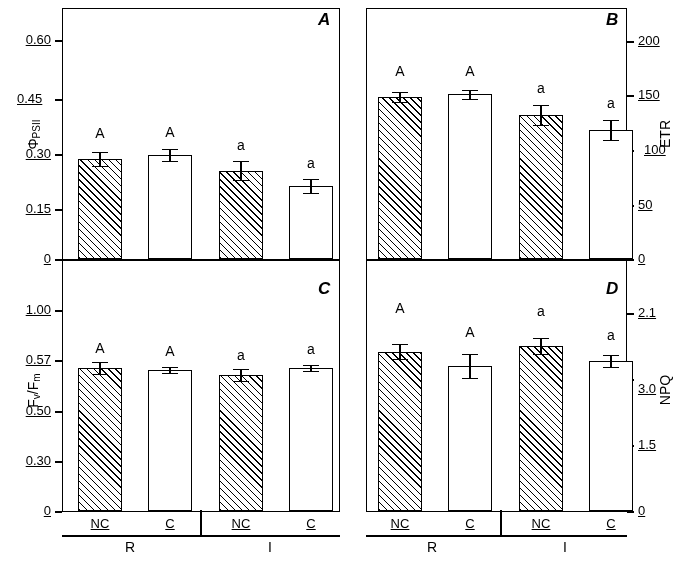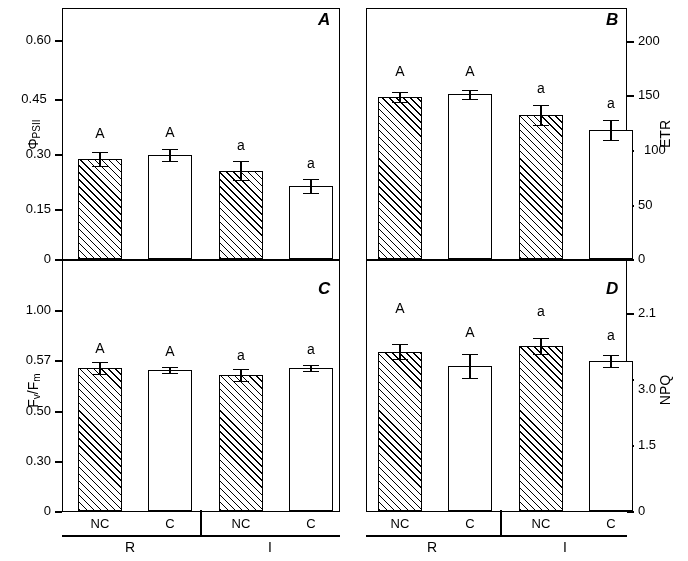--- a/index.html
+++ b/index.html
@@ -8,21 +8,21 @@
 
   .panel{position:absolute;box-sizing:border-box;border:1.6px solid #000;background:#fff;}
   .panel-letter{position:absolute;font-style:italic;font-size:17px;font-weight:bold;}
 
   
   .ylab{position:absolute;font-size:14px;white-space:nowrap;transform-origin:center center;}
   .ylab.left{transform:rotate(-90deg);}
   .ylab.right{transform:rotate(-90deg);}
 
   .tick{position:absolute;background:#000;}
-  .ticklabel{position:absolute;font-size:13px;white-space:nowrap;}
+  .ticklabel{position:absolute;font-size:13px;white-space:nowrap;text-decoration:underline;}
 
   .bar{position:absolute;box-sizing:border-box;border:1.4px solid #000;background:#fff;}
   .bar.hatched{
     background-image:repeating-linear-gradient(45deg,#000 0px,#000 1px,#fff 1px,#fff 5px);
   }
   .err{position:absolute;background:#000;width:1.4px;}
   .errcap{position:absolute;background:#000;height:1.4px;}
   .siglabel{position:absolute;font-size:14px;white-space:nowrap;text-align:center;}
 
   .grouplabel{position:absolute;font-size:14px;white-space:nowrap;}
@@ -38,21 +38,21 @@
   </div>
   <div class="panel-letter" style="left:318px;top:10px;">A</div>
 
   <div class="ylab left" style="left:-7px;top:126px;width:80px;text-align:center;">
     <span>Φ</span><span style="font-size:10px;vertical-align:-2px;">PSII</span>
   </div>
 
   <div class="tick" style="left:55px;top:40px;width:7px;height:1.6px;"></div>
   <div class="ticklabel" style="left:17px;top:32px;width:34px;text-align:right;">0.60</div>
   <div class="tick" style="left:55px;top:99px;width:7px;height:1.6px;"></div>
-  <div class="ticklabel" style="left:17px;top:91px;width:34px;text-align:center;">0.45</div>
+  <div class="ticklabel" style="left:17px;top:91px;width:34px;text-align:left;">0.45</div>
   <div class="tick" style="left:55px;top:154px;width:7px;height:1.6px;"></div>
   <div class="ticklabel" style="left:17px;top:146px;width:34px;text-align:right;">0.30</div>
   <div class="tick" style="left:55px;top:209px;width:7px;height:1.6px;"></div>
   <div class="ticklabel" style="left:17px;top:201px;width:34px;text-align:right;">0.15</div>
   <div class="tick" style="left:55px;top:259px;width:7px;height:1.6px;"></div>
   <div class="ticklabel" style="left:17px;top:251px;width:34px;text-align:right;">0</div>
 
   <div class="bar hatched" style="left:78px;top:159px;width:44px;height:100px;"></div>
   <div class="err" style="left:99.3px;top:152px;height:14px;"></div>
   <div class="errcap" style="left:92px;top:152px;width:16px;"></div>

